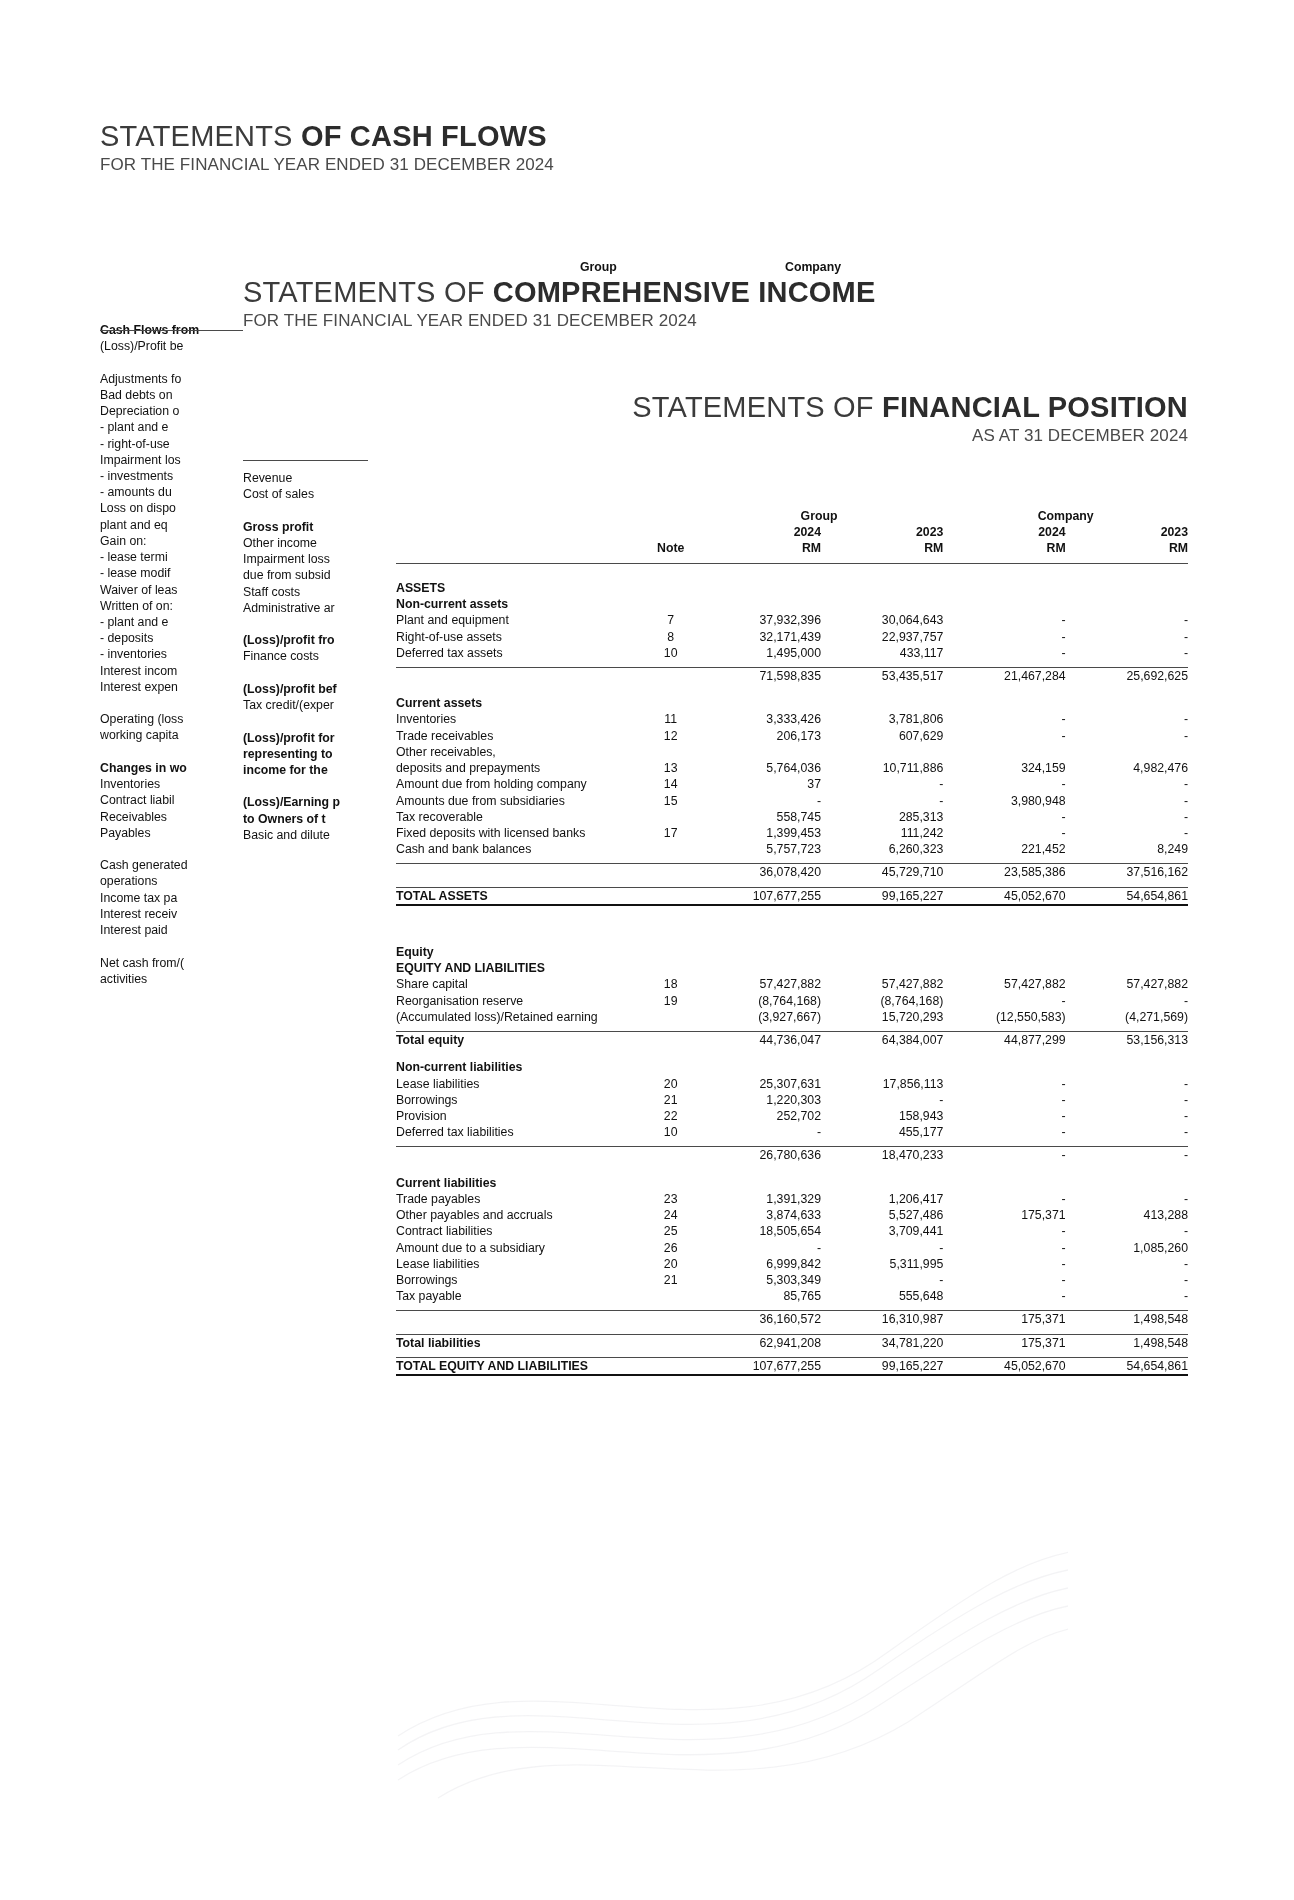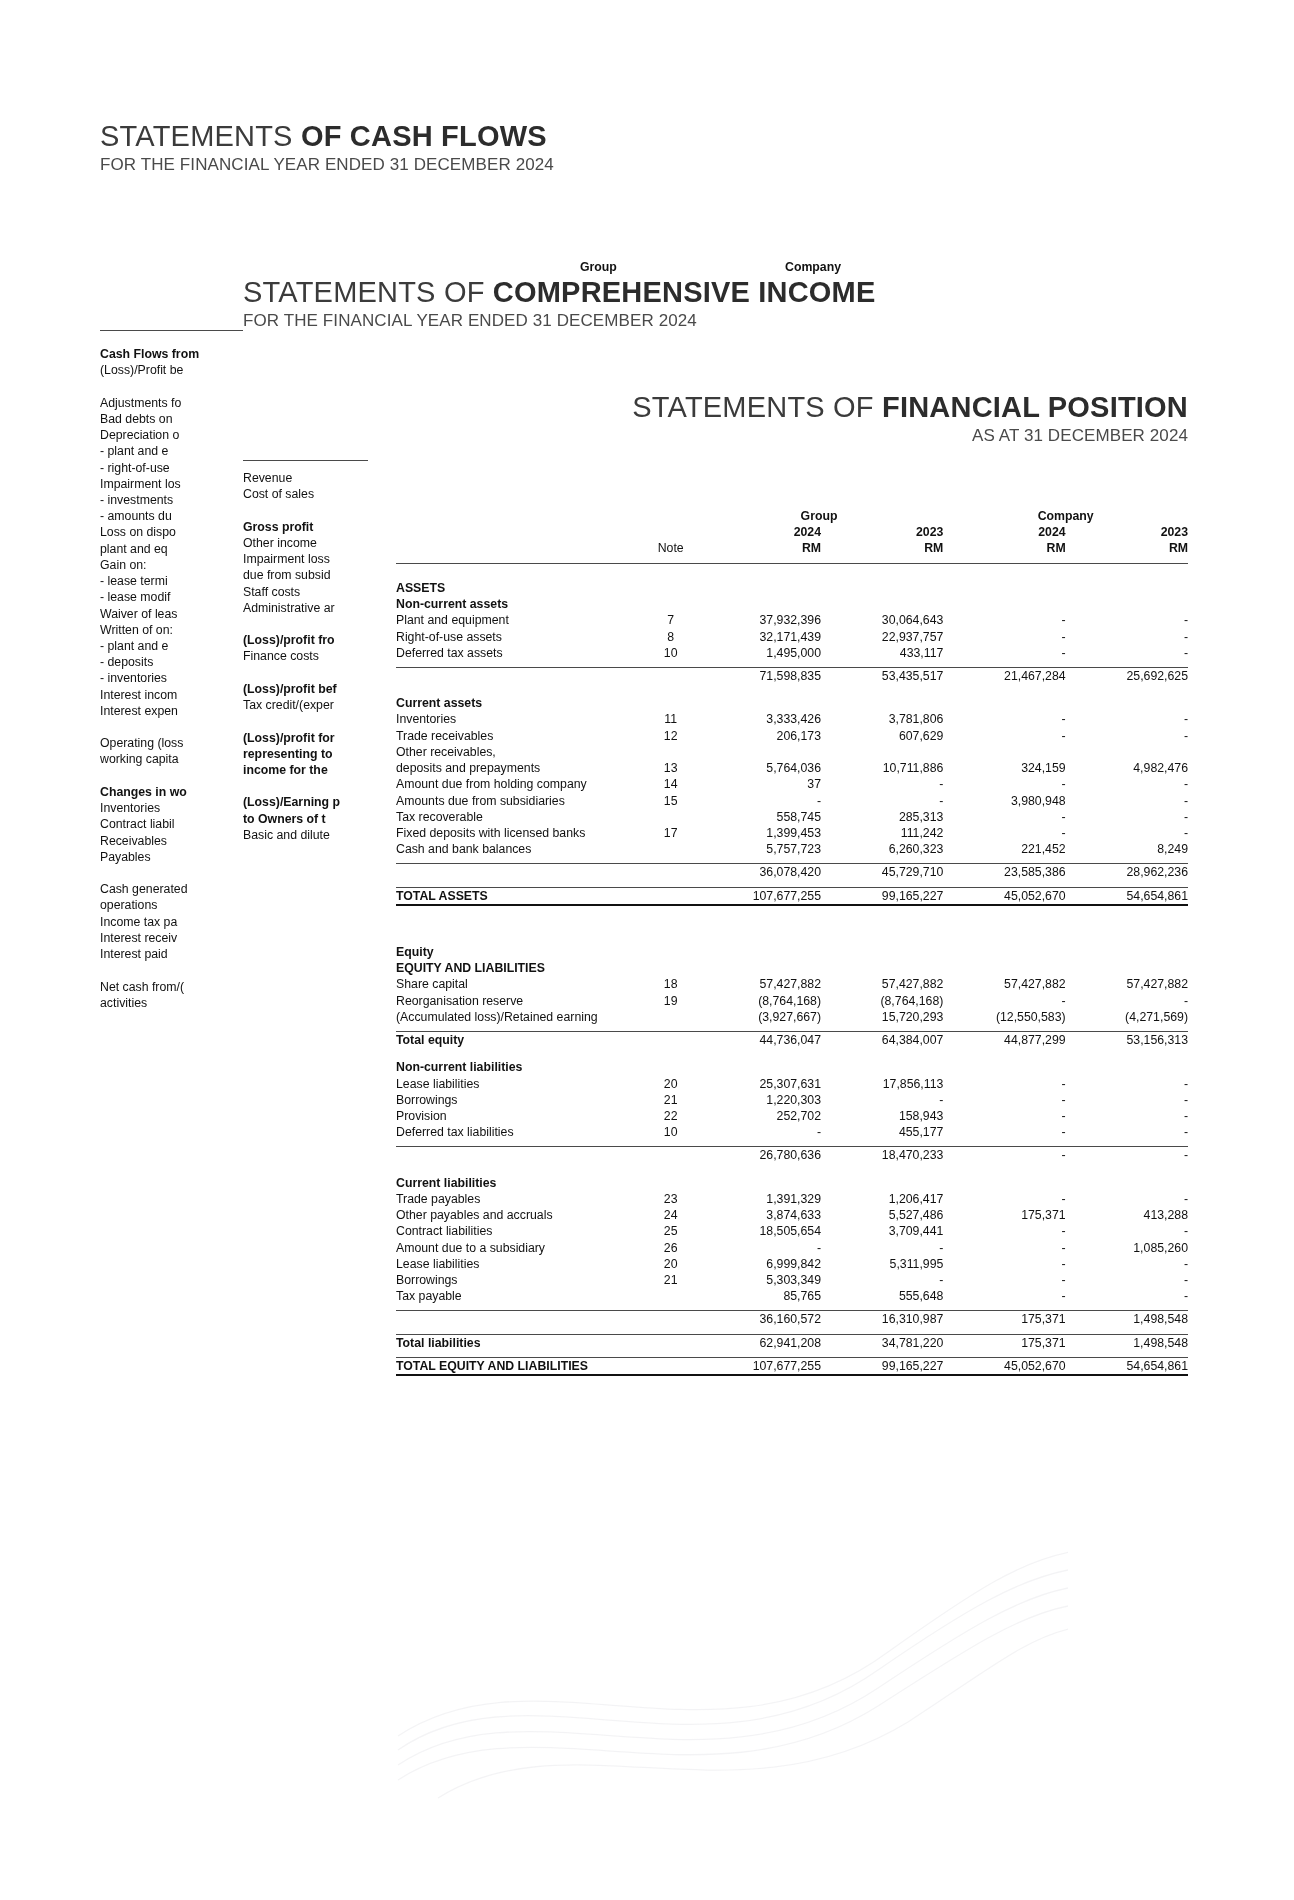--- a/index.html
+++ b/index.html
@@ -83,21 +83,21 @@
 <body>
 
 <div class="layer" style="left:100px; top:121px; width:600px;">
   <div class="doc-title">
     <span>STATEMENTS </span><b>OF CASH FLOWS</b>
   </div>
   <div class="doc-sub">FOR THE FINANCIAL YEAR ENDED 31 DECEMBER 2024</div>
 </div>
 
 <div class="layer clip" style="left:100px; top:322px; width:143px; height:790px;">
-  <table class="fin" style="width:240px;margin-top:24px;">
+  <table class="fin" style="width:240px;">
     <tbody>
         <tr>
           <td class="lbl b">Cash Flows from</td>
         </tr>
         <tr>
           <td class="lbl">(Loss)/Profit be</td>
         </tr>
         <tr>
           <td class="lbl">&nbsp;</td>
         </tr>
@@ -347,21 +347,21 @@
         <tr>
           <td>&nbsp;</td>
           <td>&nbsp;</td>
           <td class="colhdr">2024</td>
           <td class="colhdr">2023</td>
           <td class="colhdr">2024</td>
           <td class="colhdr">2023</td>
         </tr>
         <tr>
           <td>&nbsp;</td>
-          <td class="note" style="font-weight: normal;">Note</td>
+          <td class="note" style="font-weight: bold;">Note</td>
           <td class="colhdr">RM</td>
           <td class="colhdr">RM</td>
           <td class="colhdr">RM</td>
           <td class="colhdr">RM</td>
         </tr>
         <tr class="spacer-sm">
           <td colspan="6">&nbsp;</td>
         </tr>
         <tr class="rule-top">
           <td colspan="6" style="height: 8px;">&nbsp;</td>
@@ -487,21 +487,21 @@
         </tr>
         <tr class="spacer-sm">
           <td colspan="6">&nbsp;</td>
         </tr>
         <tr class="rule-top">
           <td class="lbl">&nbsp;</td>
           <td class="note">&nbsp;</td>
           <td class="num">36,078,420</td>
           <td class="num">45,729,710</td>
           <td class="num">23,585,386</td>
-          <td class="num">28,962,236</td>
+          <td class="num">37,516,162</td>
         </tr>
         <tr class="spacer-sm">
           <td colspan="6">&nbsp;</td>
         </tr>
         <tr class="rule-top">
           <td class="lbl b">TOTAL ASSETS</td>
           <td class="note">&nbsp;</td>
           <td class="num">107,677,255</td>
           <td class="num">99,165,227</td>
           <td class="num">45,052,670</td>

